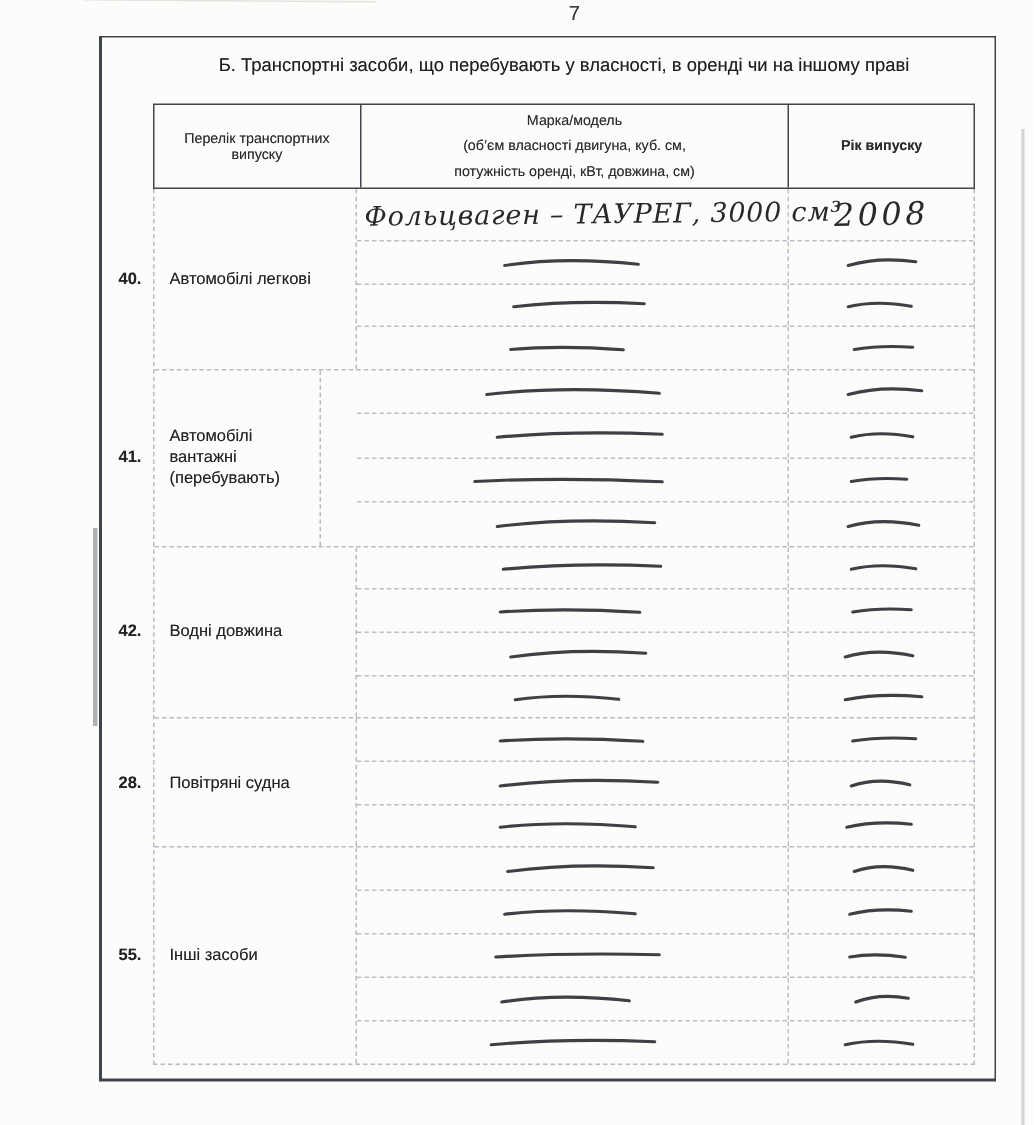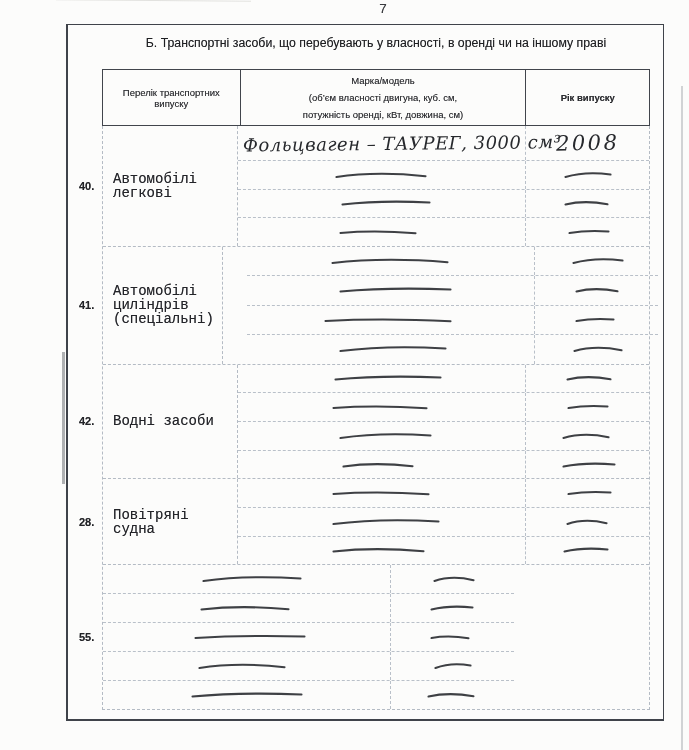--- a/index.html
+++ b/index.html
@@ -56,21 +56,21 @@
   }
   .group { position:relative; display:flex; width:100%; }
   .group + .group { border-top:1px dashed #b4bbc4; }
   .gnum {
     position:absolute; left:-24px; top:50%; transform:translateY(-50%);
     width:22px; font-size:11px; font-weight:700; color:#222327; text-align:left;
   }
   .glabel {
     width:137px; border-right:1px dashed #b4bbc4;
     display:flex; align-items:center; padding:2px 8px 2px 10px;
-    font-size:14px; line-height:14px; color:#232429;font-family:Liberation Mono, monospace;
+    font-size:11px; line-height:14px; color:#232429;
   }
   .grows { width:411px; display:flex; flex-direction:column; }
   .subrow { flex:1 1 0; display:flex; min-height:0; }
   .subrow + .subrow { border-top:1px dashed #b9c0c9; }
   .subrow.hw { flex:0 0 34px; }
   .cell { display:flex; align-items:center; justify-content:center; overflow:visible; }
   .cell.make { width:287px; }
   .cell.year { width:124px; border-left:1px dashed #b9c0c9; }
 
   .hw-text {
@@ -155,21 +155,21 @@
               <div class="cell year">
                 <svg class="dash-mark" width="42" height="10" viewBox="0 0 42 10" style="margin-left: 3px;">
                   <path d="M1.5 6 Q 18.900000000000002 3, 40.5 4.5" fill="none" stroke="#2e3034" stroke-width="2.1" stroke-linecap="round" opacity="0.92"></path>
                 </svg>
               </div>
             </div>
           </div>
         </div>
         <div class="group" style="height: 118px; gap: 24px;">
           <div class="gnum txt">41.</div>
-          <div class="glabel txt">Автомобілі циліндрів (спеціальні)</div>
+          <div class="glabel txt">Автомобілі вантажні (перебувають)</div>
           <div class="grows">
             <div class="subrow">
               <div class="cell make">
                 <svg class="dash-mark" width="118" height="10" viewBox="0 0 118 10" style="margin-left: 0px;">
                   <path d="M1.5 7 Q 53.1 1, 116.5 6.2" fill="none" stroke="#2e3034" stroke-width="2.1" stroke-linecap="round" opacity="0.92"></path>
                 </svg>
               </div>
               <div class="cell year">
                 <svg class="dash-mark" width="52" height="10" viewBox="0 0 52 10" style="margin-left: 4px;">
                   <path d="M1.5 7 Q 23.400000000000002 1, 50.5 4.5" fill="none" stroke="#2e3034" stroke-width="2.1" stroke-linecap="round" opacity="0.92"></path>
@@ -209,21 +209,21 @@
               <div class="cell year">
                 <svg class="dash-mark" width="50" height="10" viewBox="0 0 50 10" style="margin-left: 2.5px;">
                   <path d="M1.5 7 Q 22.5 1, 48.5 6.2" fill="none" stroke="#2e3034" stroke-width="2.1" stroke-linecap="round" opacity="0.92"></path>
                 </svg>
               </div>
             </div>
           </div>
         </div>
         <div class="group" style="height: 115px;">
           <div class="gnum txt">42.</div>
-          <div class="glabel txt">Водні засоби</div>
+          <div class="glabel txt">Водні довжина</div>
           <div class="grows">
             <div class="subrow">
               <div class="cell make">
                 <svg class="dash-mark" width="108" height="10" viewBox="0 0 108 10" style="margin-left: 12px;">
                   <path d="M1.5 6.5 Q 48.6 2, 106.5 4.5" fill="none" stroke="#2e3034" stroke-width="2.1" stroke-linecap="round" opacity="0.92"></path>
                 </svg>
               </div>
               <div class="cell year">
                 <svg class="dash-mark" width="46" height="10" viewBox="0 0 46 10" style="margin-left: 3.5px;">
                   <path d="M1.5 6.5 Q 20.7 2, 44.5 6.2" fill="none" stroke="#2e3034" stroke-width="2.1" stroke-linecap="round" opacity="0.92"></path>
@@ -305,20 +305,21 @@
               <div class="cell year">
                 <svg class="dash-mark" width="46" height="10" viewBox="0 0 46 10" style="margin-left: -4px;">
                   <path d="M1.5 6.5 Q 20.7 2, 44.5 4.5" fill="none" stroke="#2e3034" stroke-width="2.1" stroke-linecap="round" opacity="0.92"></path>
                 </svg>
               </div>
             </div>
           </div>
         </div>
         <div class="group" style="height: 145px;">
           <div class="gnum txt">55.</div>
+          <div class="glabel txt">Інші засоби</div>
           <div class="grows">
             <div class="subrow">
               <div class="cell make">
                 <svg class="dash-mark" width="100" height="10" viewBox="0 0 100 10" style="margin-left: 11px;">
                   <path d="M1.5 7 Q 45 1, 98.5 4.5" fill="none" stroke="#2e3034" stroke-width="2.1" stroke-linecap="round" opacity="0.92"></path>
                 </svg>
               </div>
               <div class="cell year">
                 <svg class="dash-mark" width="42" height="10" viewBox="0 0 42 10" style="margin-left: 2.5px;">
                   <path d="M1.5 7 Q 18.900000000000002 1, 40.5 6.2" fill="none" stroke="#2e3034" stroke-width="2.1" stroke-linecap="round" opacity="0.92"></path>

